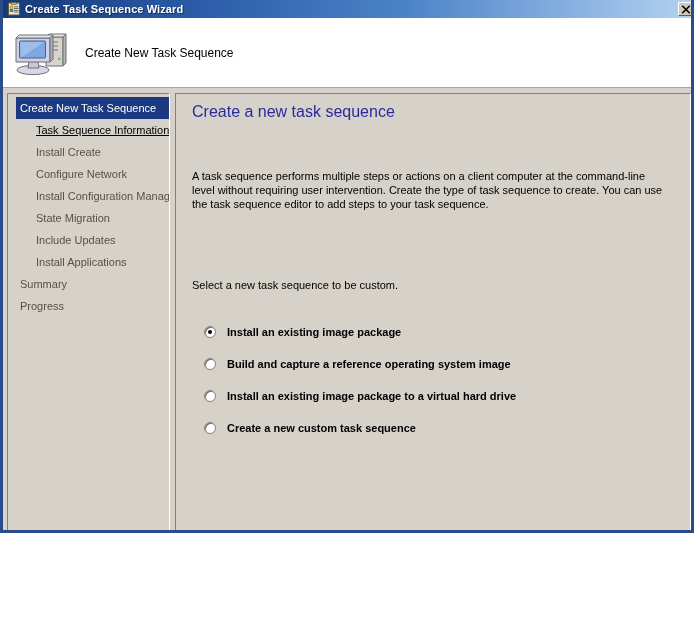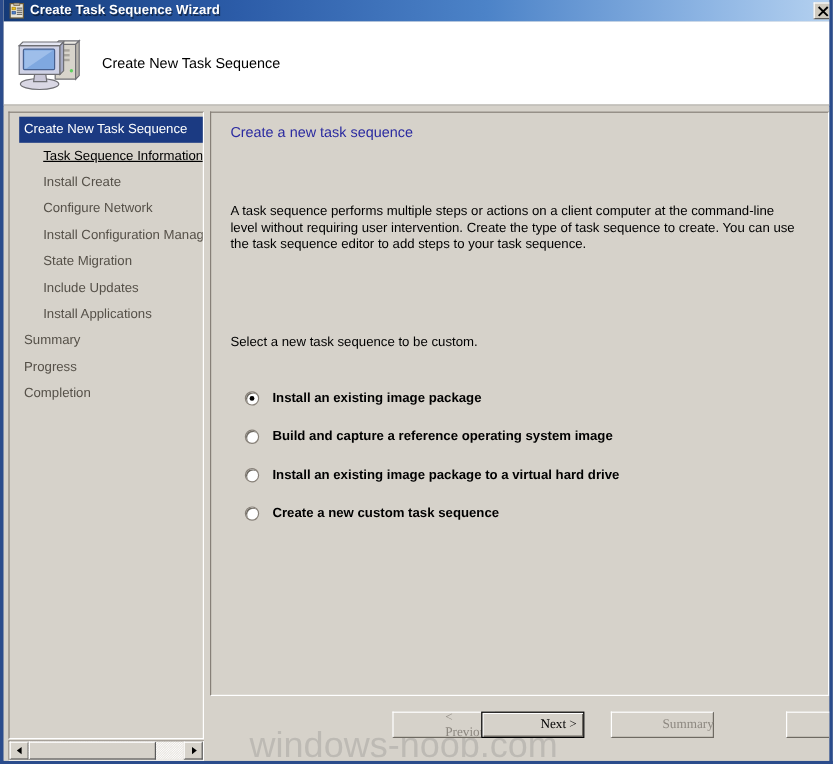--- a/index.html
+++ b/index.html
@@ -13,21 +13,21 @@
     overflow: hidden;
     font-family: "Liberation Sans", sans-serif;
     font-size: 11px;
     color: #000000;
   }
 
   #window {
     position: absolute;
     left: 0; top: 0;
     width: 694px;
-    height: 637px;
+    height: 533px;
     background: #d6d2ca;
     border-left: 3px solid #2b4c8c;
     border-right: 3px solid #2b4c8c;
     border-bottom: 3px solid #2b4c8c;
     box-sizing: border-box;
     overflow: hidden;
   }
 
   
   #titlebar {
@@ -218,21 +218,21 @@
     border-left: 1px solid #878078;
     border-right: 1px solid #ffffff;
     border-bottom: 1px solid #ffffff;
     box-sizing: border-box;
     overflow: hidden;
   }
   #content-heading {
     position: absolute;
     left: 16px;
     top: 9px;
-    font-size: 12px;
+    font-size: 16px;
     color: #2a2aa0;
     white-space: nowrap;
   }
   #content-desc {
     position: absolute;
     left: 16px;
     top: 75px;
     width: 472px;
     font-size: 11px;
     color: #000000;
@@ -411,23 +411,20 @@
           <span>Include Updates</span>
         </div>
         <div class="nav-item indent">
           <span>Install Applications</span>
         </div>
         <div class="nav-item">
           <span>Summary</span>
         </div>
         <div class="nav-item">
           <span>Progress</span>
-        </div>
-        <div class="nav-item">
-          <span>Completion</span>
         </div>
       </div>
     </div>
 
     <div id="sidebar-scroll">
       <div class="sb-arrow">
         <svg width="7" height="7" viewBox="0 0 7 7">
             <path d="M5 0.5 L5 6.5 L1 3.5 Z" fill="#000000"></path>
           </svg>
       </div>

